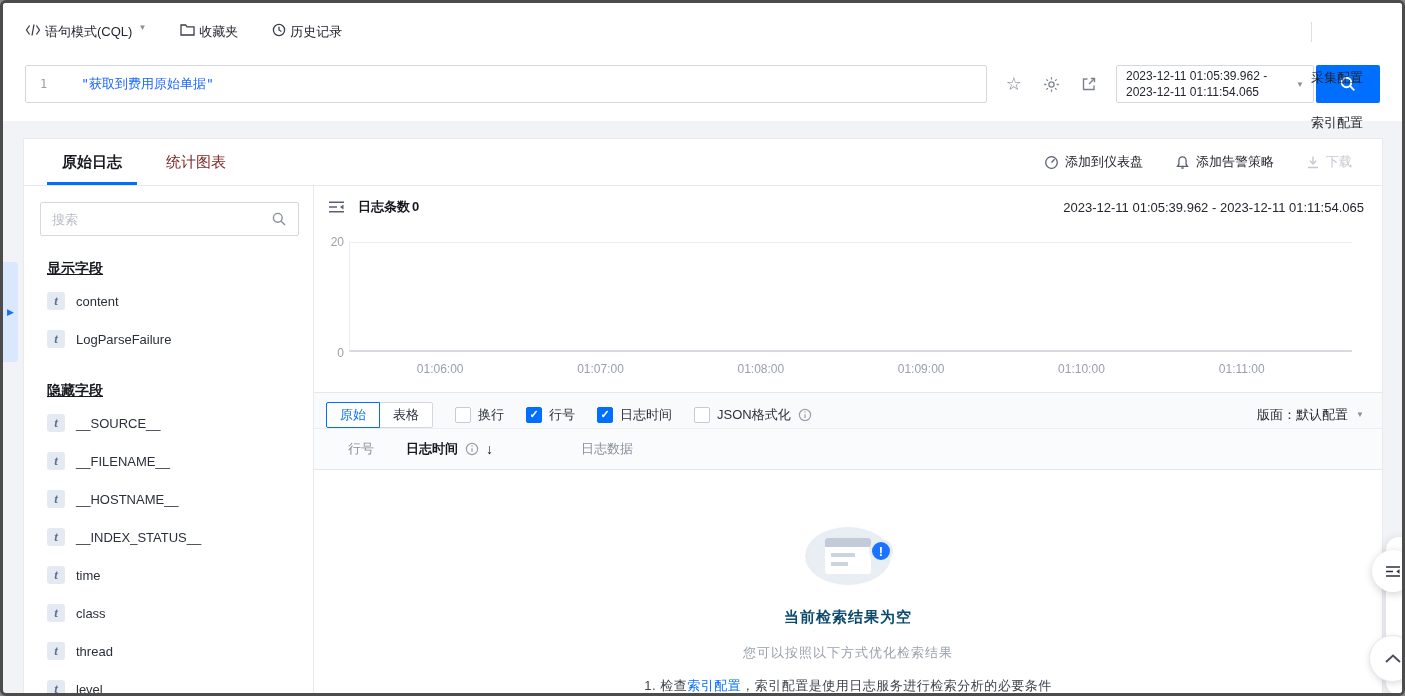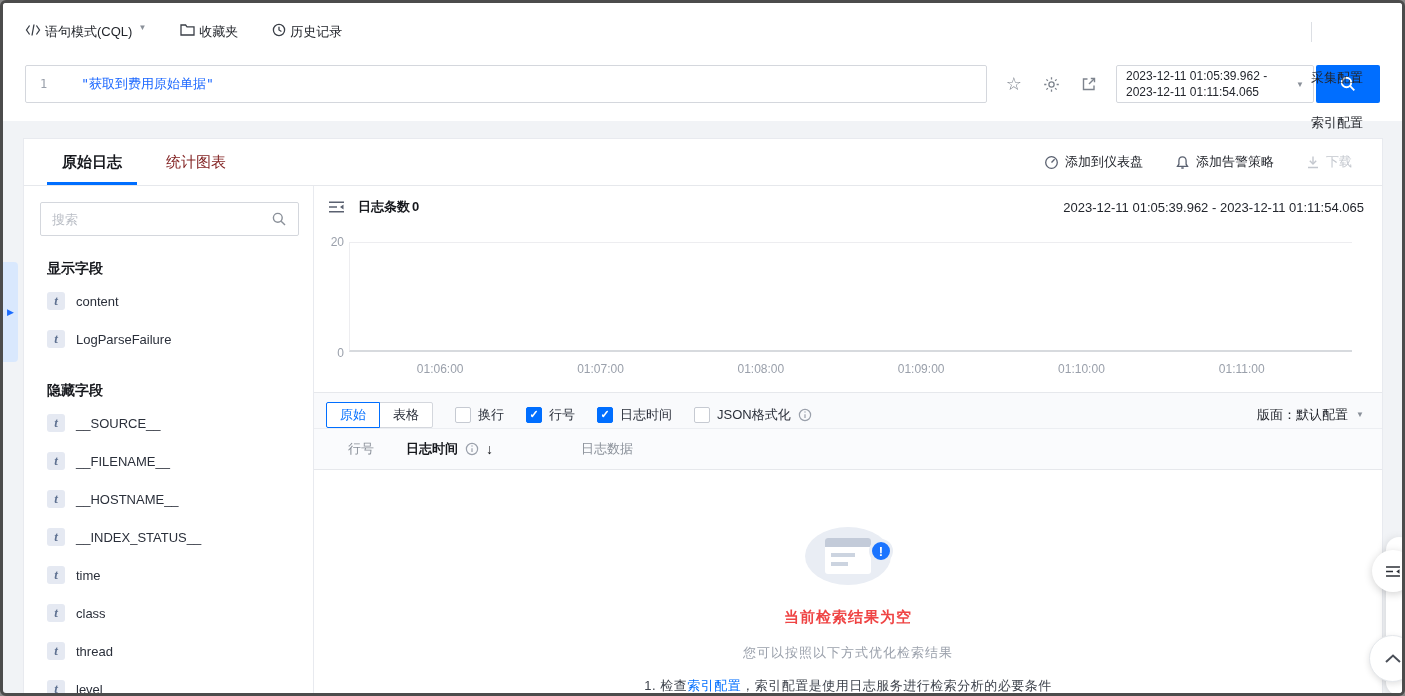--- a/index.html
+++ b/index.html
@@ -52,21 +52,21 @@
   .act{ display:flex; align-items:center; gap:6px; cursor:pointer; }
   .act.disabled{ color:#c3c7ce; cursor:default; }
 
   .cardbody{ flex:1; display:flex; min-height:0; }
 
   
   .sb{ width:290px; flex:0 0 auto; border-right:1px solid #e8eaef; padding:16px 14px 0 16px; overflow:hidden; }
   .sb-search{ height:34px; border:1px solid #d4d7dd; border-radius:2px; display:flex; align-items:center; padding:0 11px; }
   .sb-search input{ flex:1; border:none; outline:none; font-size:13px; color:#333; }
   .sb-search input::placeholder{ color:#b9bdc5; }
-  .sb-h{ font-size:14px; font-weight:bold; color:#16181d; margin:24px 0 4px 7px; }
+  .sb-h{ font-size:14px; font-weight:bold; color:#16181d; margin:24px 0 4px 7px;text-decoration:underline; }
   .frow{ height:38px; display:flex; align-items:center; gap:11px; padding-left:7px; cursor:pointer; }
   .tbadge{ width:18px; height:18px; border-radius:3px; background:#e5e9f2; color:#5f7292;
            display:flex; align-items:center; justify-content:center;
            font:italic bold 13px "Liberation Serif", serif; flex:0 0 auto; }
   .fname{ font-size:13px; color:#2a2f3a; }
 
   
   .main{ flex:1; min-width:0; display:flex; flex-direction:column; }
 
   
@@ -108,21 +108,21 @@
   .ebody{ flex:1; background:#fff; display:flex; flex-direction:column; align-items:center; overflow:hidden; }
   .es-circle{ width:86px; height:86px; border-radius:50%; background:#e9edf4; margin-top:57px;
               display:flex; align-items:center; justify-content:center; position:relative; }
   .es-doc{ width:46px; height:36px; background:#fff; border-radius:3px; position:relative; }
   .es-doc .bar{ position:absolute; left:0; top:0; right:0; height:9px; background:#c3cbd9; border-radius:3px 3px 0 0; }
   .es-doc .l1{ position:absolute; left:6px; top:15px; width:24px; height:4px; background:#ccd4e0; }
   .es-doc .l2{ position:absolute; left:6px; top:24px; width:17px; height:4px; background:#ccd4e0; }
   .es-badge{ position:absolute; right:14px; bottom:16px; width:24px; height:24px; border-radius:50%;
              background:#1a74ff; border:3px solid #e9edf4; color:#fff; font-size:13px; font-weight:bold;
              display:flex; align-items:center; justify-content:center; }
-  .es-title{ margin-top:23px; font-size:15px; font-weight:bold; color:#ef4444; letter-spacing:1px; }
+  .es-title{ margin-top:23px; font-size:15px; font-weight:bold; color:#0c4a6e; letter-spacing:1px; }
   .es-sub{ margin-top:17px; font-size:13px; color:#9aa0ab; letter-spacing:1px; }
   .es-tip{ margin-top:15px; font-size:13px; color:#3f444d; letter-spacing:.5px; }
   .es-tip .lnk{ color:#006eff; cursor:pointer; }
 
   
   .handle{ position:absolute; left:0; top:259px; width:15px; height:100px; background:#d9e8fd;
            border-radius:0 4px 4px 0; display:flex; align-items:center; justify-content:center; cursor:pointer; }
   .handle span{ color:#1a6cff; font-size:9px; }
 
   

